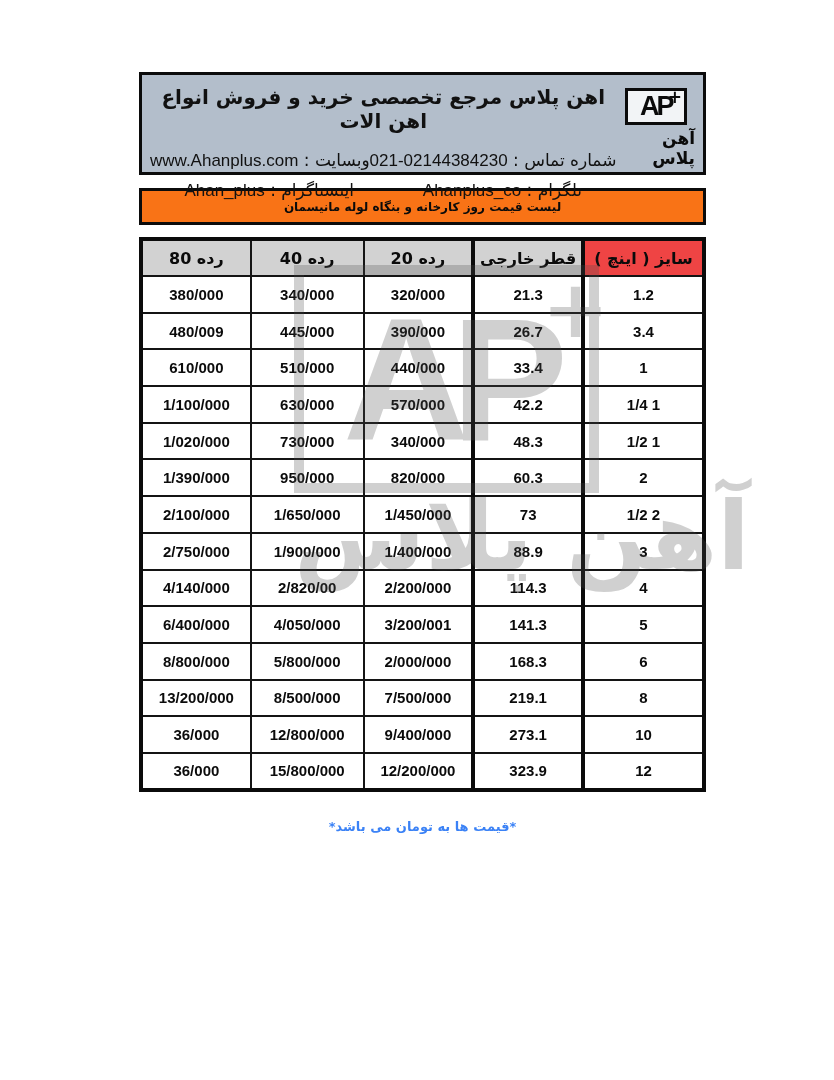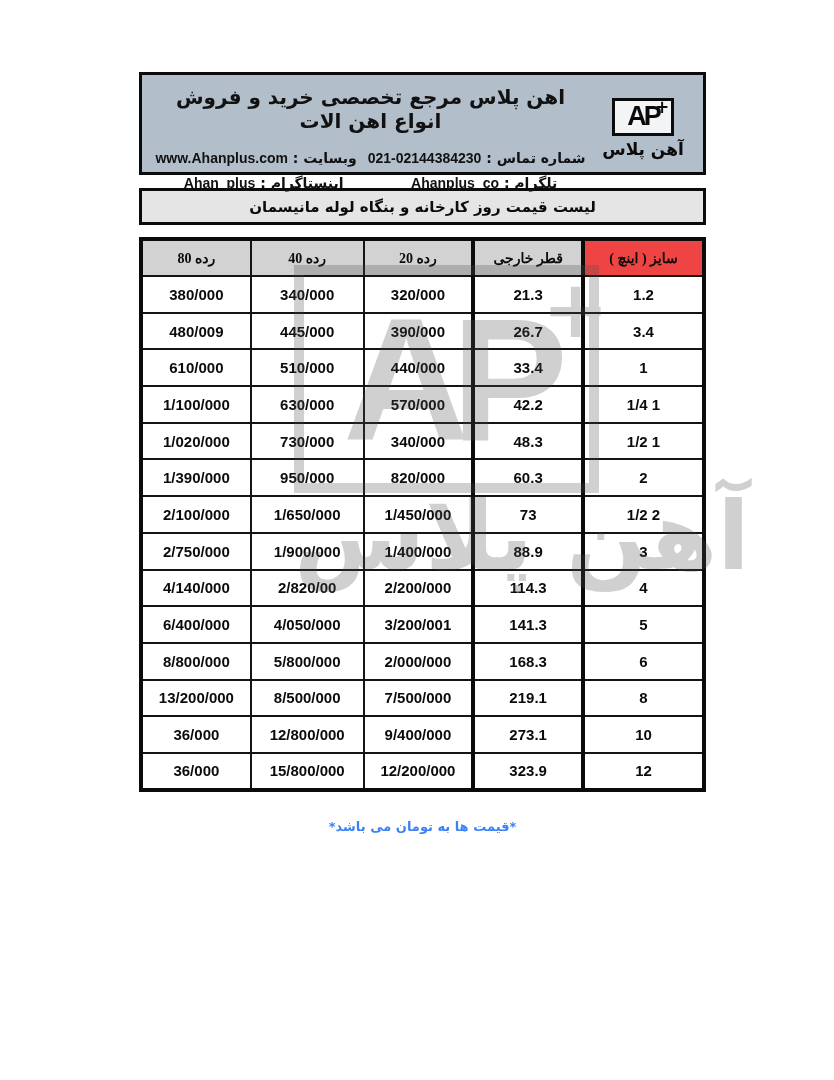--- a/index.html
+++ b/index.html
@@ -16,35 +16,35 @@
             background:#f2f4f6; display:flex; align-items:center; justify-content:center; }
   .ap-letters { font-weight:bold; font-size:27px; letter-spacing:-3px; color:#0b0b0b;
                 font-family:"Liberation Sans","DejaVu Sans",sans-serif; line-height:1; }
   .ap-plus { position:absolute; top:-4px; left:40px; font-weight:bold; font-size:17px; color:#0b0b0b; }
   .ap-name { font-size:17px; font-weight:bold; color:#0b0b0b; margin-top:3px; }
   .header-text { flex:1; display:flex; flex-direction:column; }
   .header-title { text-align:center; font-weight:bold; font-size:20px; color:#111;
                   margin-top:5px; }
   .contact-row { display:flex; justify-content:space-around; margin-top:17px; }
   .contact-row.second { margin-top:9px; }
-  .contact-item { font-size:14px; font-weight:bold; color:#111; white-space:nowrap; }
+  .contact-item { font-size:17px; font-weight:normal; color:#111; white-space:nowrap; }
   .contact-item bdi { font-family:"Liberation Sans","DejaVu Sans",sans-serif; }
 
   
-  .title-bar { background:#e5e5e5; border:3px solid #0b0b0b; height:37px; margin-top:13px;
+  .title-bar { background:#f97316; border:3px solid #0b0b0b; height:37px; margin-top:13px;
                display:flex; align-items:center; justify-content:center;
-               font-weight:bold; font-size:15px; color:#0b0b0b; }
+               font-weight:bold; font-size:12px; color:#0b0b0b; }
 
   
   .table-wrap { position:relative; margin-top:12px; }
   table { border-collapse:collapse; table-layout:fixed; width:567px;
           border:4px solid #0b0b0b; background:#ffffff; }
   th, td { border:2px solid #141414; text-align:center; vertical-align:middle;
            color:#0b0b0b; overflow:hidden; }
-  th { height:37px; font-size:14px; font-weight:bold; background:#d2d2d2;font-family:Liberation Serif, serif; }
+  th { height:37px; font-size:16px; font-weight:bold; background:#d2d2d2; }
   th.col-size { background:#ef4444; }
   td { height:36.7px; font-size:15px; font-weight:bold;
        font-family:"Liberation Sans","DejaVu Sans",sans-serif; }
   th:nth-child(1), td:nth-child(1) { width:118px; }
   th:nth-child(2), td:nth-child(2) { width:107px; border-left:4px solid #0b0b0b;
                                      border-right:4px solid #0b0b0b; }
   th:nth-child(3), td:nth-child(3) { width:107px; }
   th:nth-child(4), td:nth-child(4) { width:110px;margin-left:30px; }
   th:nth-child(5), td:nth-child(5) { width:107px; }
 

